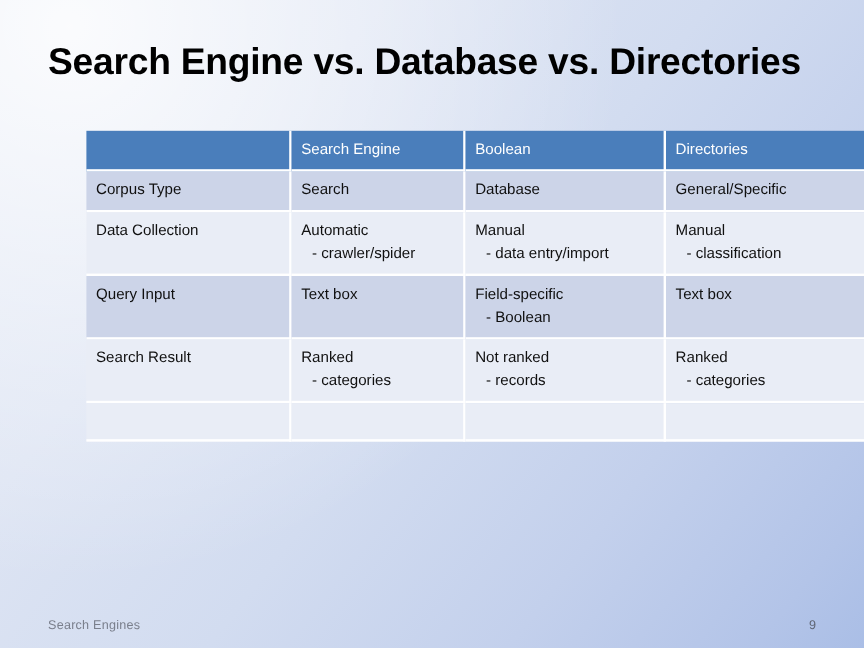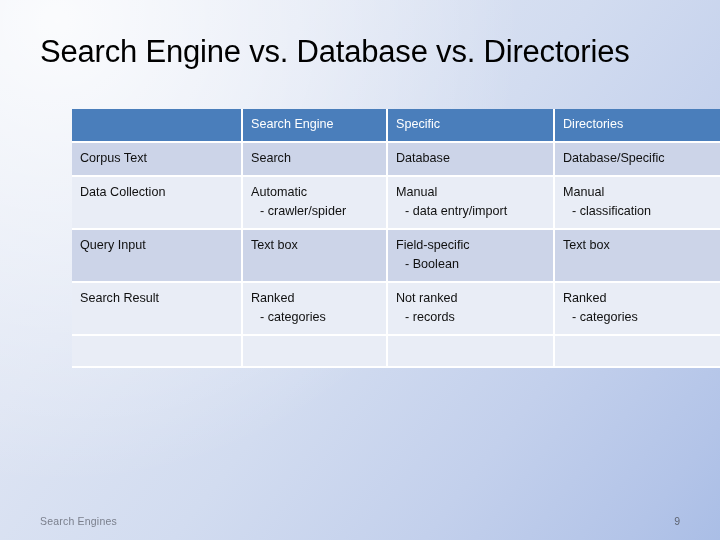--- a/index.html
+++ b/index.html
@@ -22,21 +22,21 @@
     background:
       radial-gradient(circle at 8% 4%, rgba(255,255,255,0.85) 0%, rgba(255,255,255,0.0) 55%),
       linear-gradient(128deg, #e3e9f5 0%, #dde4f3 28%, #d2dcf0 52%, #c3d0ec 74%, #b3c4e8 92%, #aabee6 100%);
   }
   .slide-title {
     position: absolute;
     left: 40px;
     top: 32px;
     width: 648px;
     font-size: 31px;
-    font-weight: normal;
+    font-weight: bold;
     color: #000000;
     letter-spacing: -0.2px;
     line-height: 40px;
     white-space: nowrap;
   }
   .table-wrap {
     position: absolute;
     left: 32px;
     top: 109px;
     width: 650px;
@@ -128,36 +128,36 @@
       <colgroup>
         <col class="c0">
           <col class="c1">
           <col class="c2">
           <col class="c3">
       </colgroup>
       <thead>
         <tr>
           <th class="blank"></th>
           <th>Search Engine</th>
-          <th>Specific</th>
+          <th>Boolean</th>
           <th>Directories</th>
         </tr>
       </thead>
       <tbody>
 
         <tr class="alt-dark">
-          <td class="nowrap">Corpus Text</td>
+          <td class="nowrap">Corpus Type</td>
           <td>
             <span class="nowrap">Search</span>
           </td>
           <td>
             <span class="nowrap">Database</span>
           </td>
           <td>
-            <span class="nowrap">Database/Specific</span>
+            <span class="nowrap">General/Specific</span>
           </td>
         </tr>
 
         <tr class="alt-light">
           <td class="nowrap">Data Collection</td>
           <td>
             <span class="nowrap">Automatic</span>
             <span class="sub">- crawler/spider</span>
           </td>
           <td>

